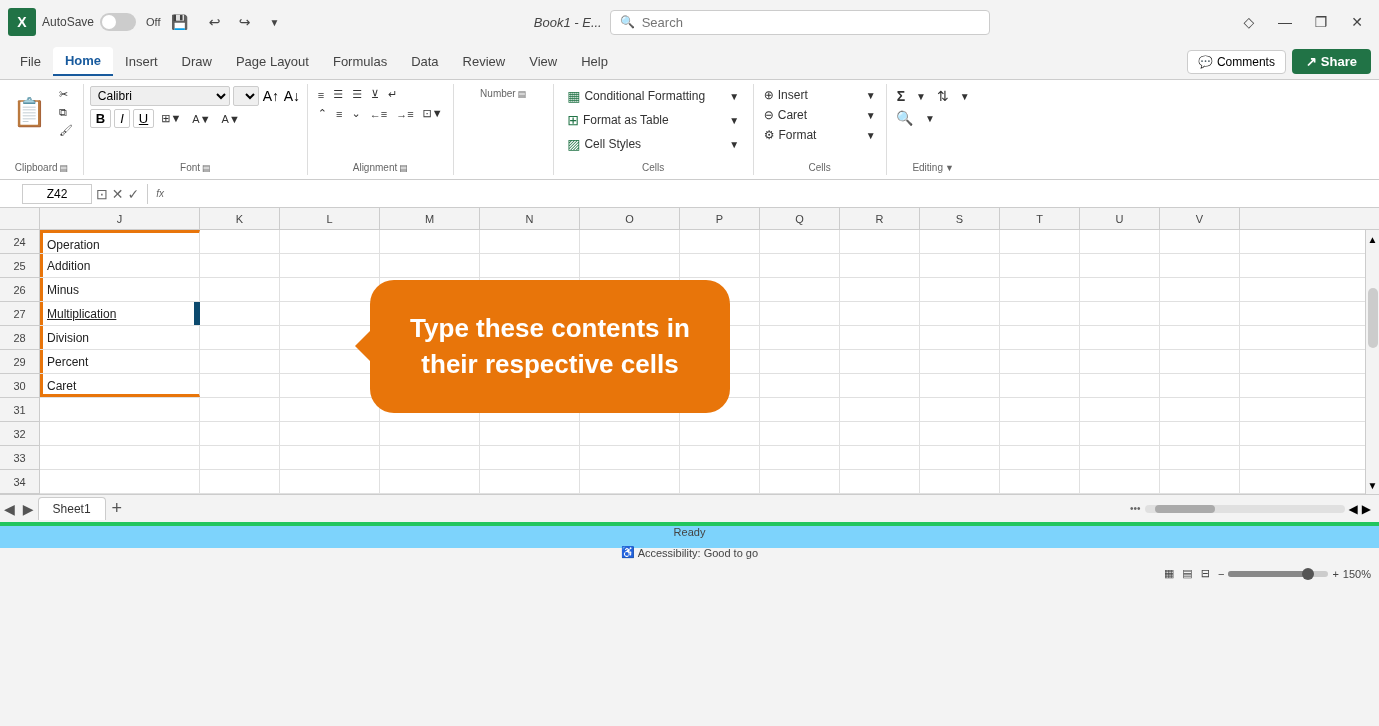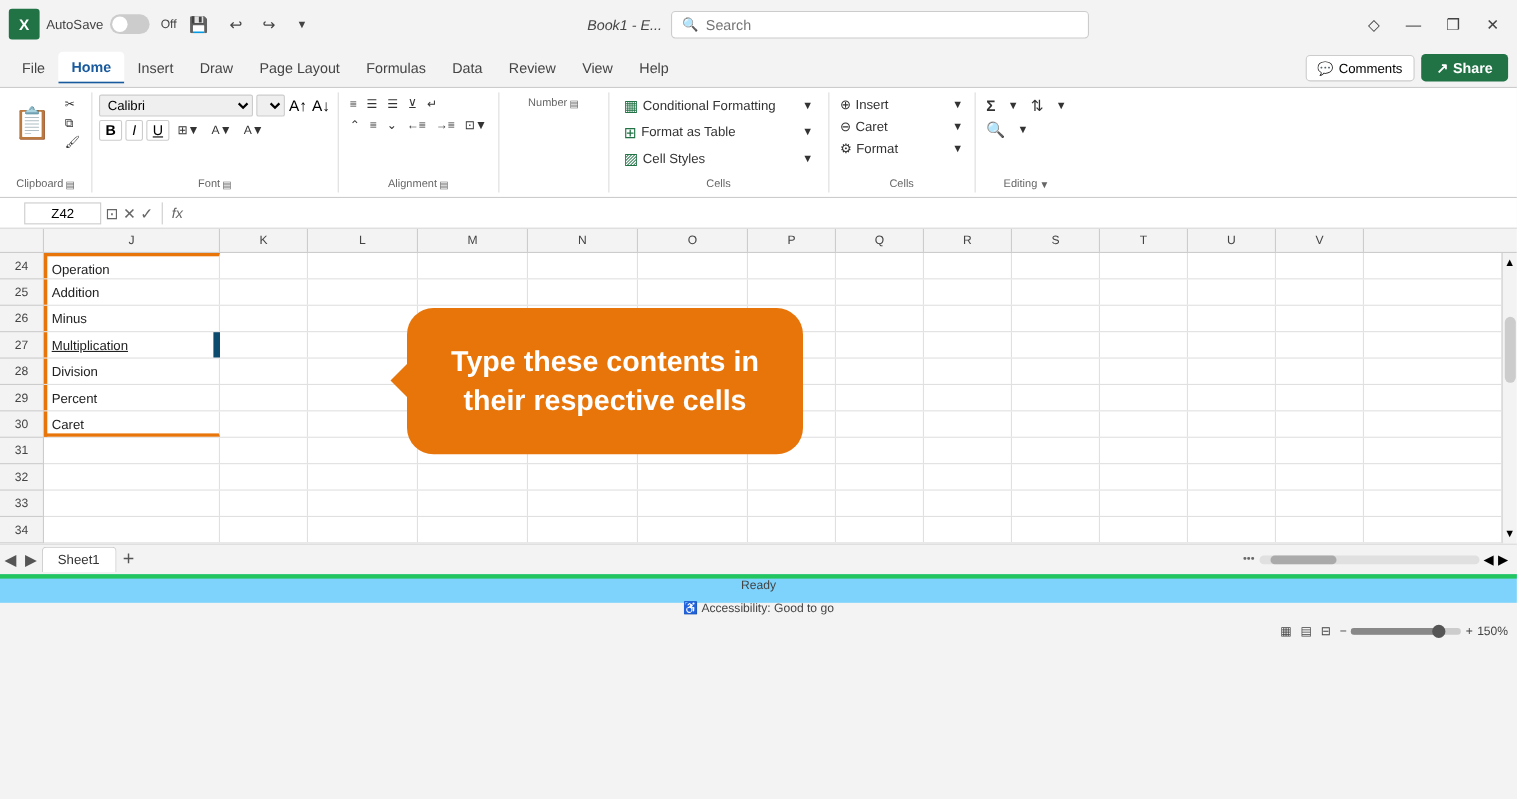--- a/index.html
+++ b/index.html
@@ -126,21 +126,21 @@
       height: 28px;
       background: white;
       border-bottom: 1px solid #ccc;
       display: flex;
       align-items: center;
       gap: 4px;
       padding: 0 22px;
     }
     .name-box { width: 70px; border: 1px solid #ccc; font-size: 12px; padding: 2px 4px; text-align: center; }
     .formula-divider { width: 1px; height: 20px; background: #ccc; margin: 0 4px; }
-    .fx-label { color: #666; font-size: 13px; font-style: italic; }
+    .fx-label { color: #666; font-size: 10px; font-style: italic; }
     .formula-input { flex: 1; border: none; outline: none; font-size: 12px; }
 
     
     .col-headers {
       display: flex;
       background: #f3f3f3;
       border-bottom: 1px solid #ccc;
       height: 22px;
       position: relative;
     }

